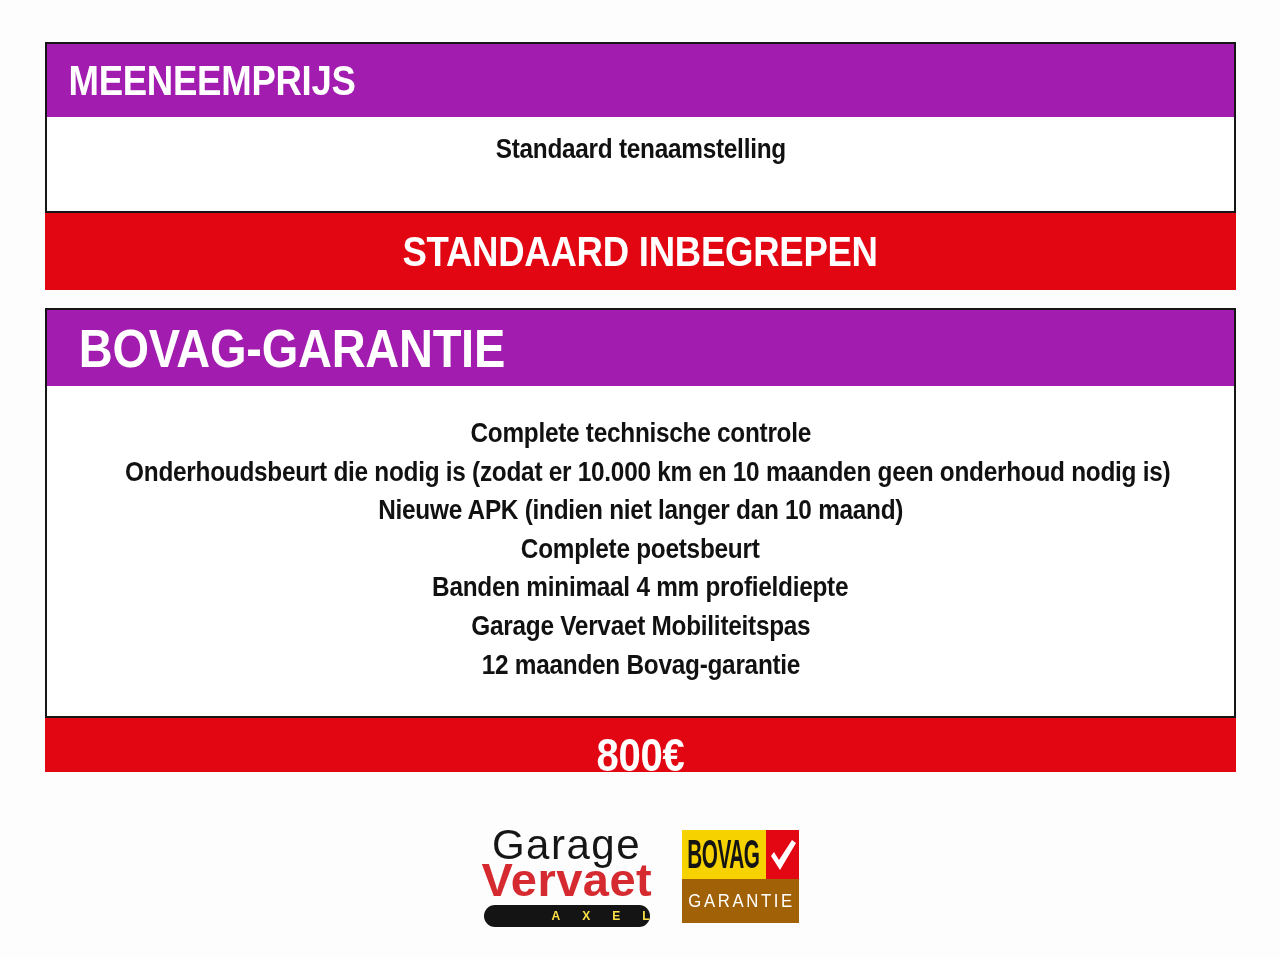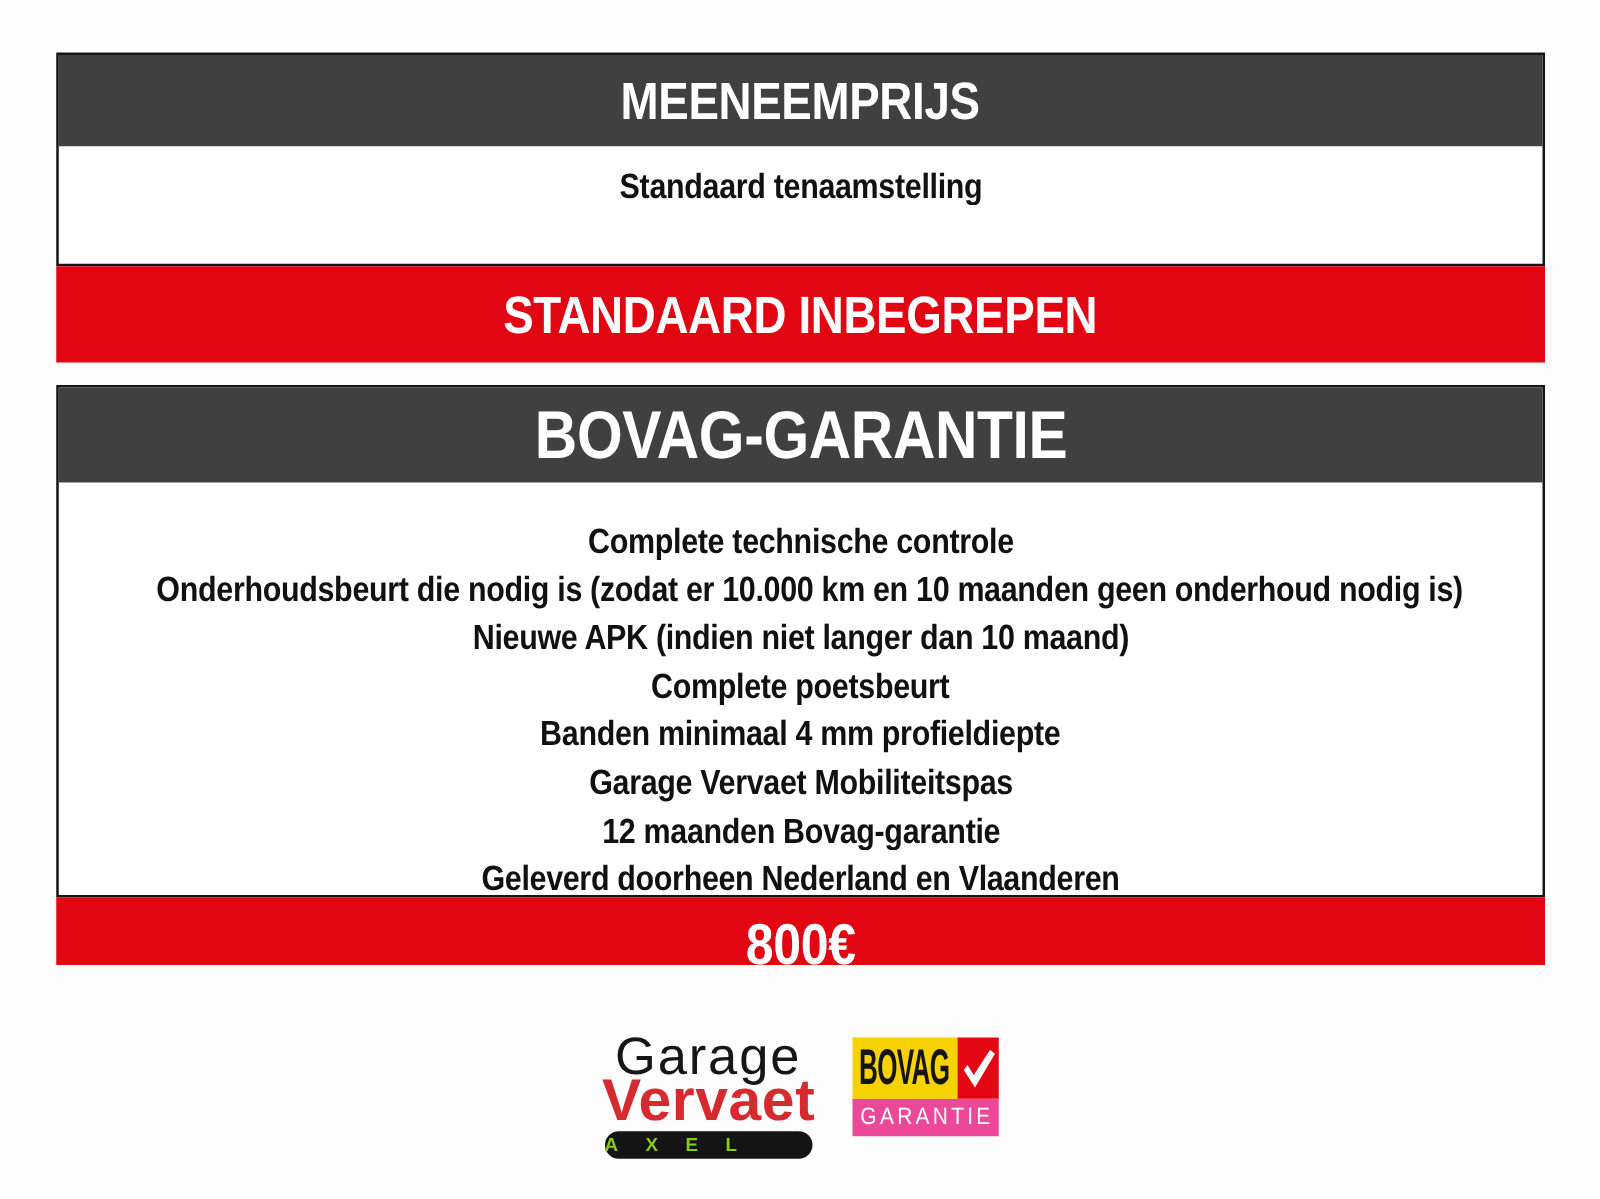--- a/index.html
+++ b/index.html
@@ -23,22 +23,22 @@
   .box {
     position:absolute; left:45px; width:1191px;
     border:2px solid #151515;
     box-sizing:border-box;
     background:#ffffff;
   }
   .box-a { top:42px; height:171px; }
   .box-b { top:308px; height:410px; }
 
   .bar-black {
-    background:#404040; color:#ffffff;
-    text-align:center; font-weight:bold;
+    background:#a21caf; color:#ffffff;
+    text-align:left; font-weight:bold;
   }
   .box-a .bar-black { height:73px; line-height:73px; font-size:42px; }
   .box-b .bar-black { height:76px; line-height:76px; font-size:54px; }
 
   .body-a { text-align:center; padding-top:13px; }
   .body-a .line { line-height:37px; font-size:28px; font-weight:bold; color:#111; }
 
   .body-b { text-align:center; padding-top:28px; }
   .body-b .line { line-height:38.6px; font-size:28px; font-weight:bold; color:#111; }
 
@@ -59,40 +59,40 @@
   .garage-word {
     font-size:42px; color:#161616; line-height:30px;
     letter-spacing:1.5px; font-weight:normal;
   }
   .vervaet-word {
     font-size:47px; color:#d52a30; line-height:38px;
     font-weight:bold; letter-spacing:0.5px; margin-top:1px;
   }
   .axel-pill {
     margin:6px auto 0 auto; width:166px; height:22px; border-radius:11px;
-    background:#141414; color:#84cc16;
-    font-size:15px; font-weight:bold; line-height:23px; text-align:left;
+    background:#141414; color:#fde047;
+    font-size:12px; font-weight:bold; line-height:23px; text-align:right;
   }
   .axel-pill span { letter-spacing:22px; margin-right:-22px; }
 
   .bovag-logo { width:117px; }
   .bovag-top { display:flex; height:49px; }
   .bovag-yellow {
     width:84px; background:#f6d200;
     display:flex; align-items:center; justify-content:center; overflow:hidden;
   }
   .bovag-yellow span {
     font-size:40px; font-weight:bold; color:#141414;
     display:inline-block; transform:scaleX(0.52); transform-origin:center;
     letter-spacing:-1px; white-space:nowrap;
   }
   .bovag-red { width:33px; background:#e30613; position:relative; overflow:hidden; }
   .bovag-red svg { position:absolute; left:0; top:0; width:33px; height:49px; }
   .bovag-bottom {
-    height:30px; background:#ec4899; color:#ffffff;
+    height:44px; background:#a16207; color:#ffffff;
     display:flex; align-items:center; justify-content:center; overflow:hidden;
   }
   .bovag-bottom span {
     font-size:19px; letter-spacing:3px; margin-right:-3px;
     display:inline-block; transform:scaleX(0.88); transform-origin:center;
     white-space:nowrap;
   }
 </style>
 </head>
 <body>
@@ -133,23 +133,20 @@
       </div>
       <div class="line">
         <span class="cond">Banden minimaal 4 mm profieldiepte</span>
       </div>
       <div class="line">
         <span class="cond">Garage Vervaet Mobiliteitspas</span>
       </div>
       <div class="line">
         <span class="cond">12 maanden Bovag-garantie</span>
       </div>
-      <div class="line">
-        <span class="cond">Geleverd doorheen Nederland en Vlaanderen</span>
-      </div>
     </div>
   </div>
 
   <div class="red-bar red-bar-2">
     <span class="cond">800€</span>
   </div>
 
   <div class="footer">
 
     <div class="garage-logo">

